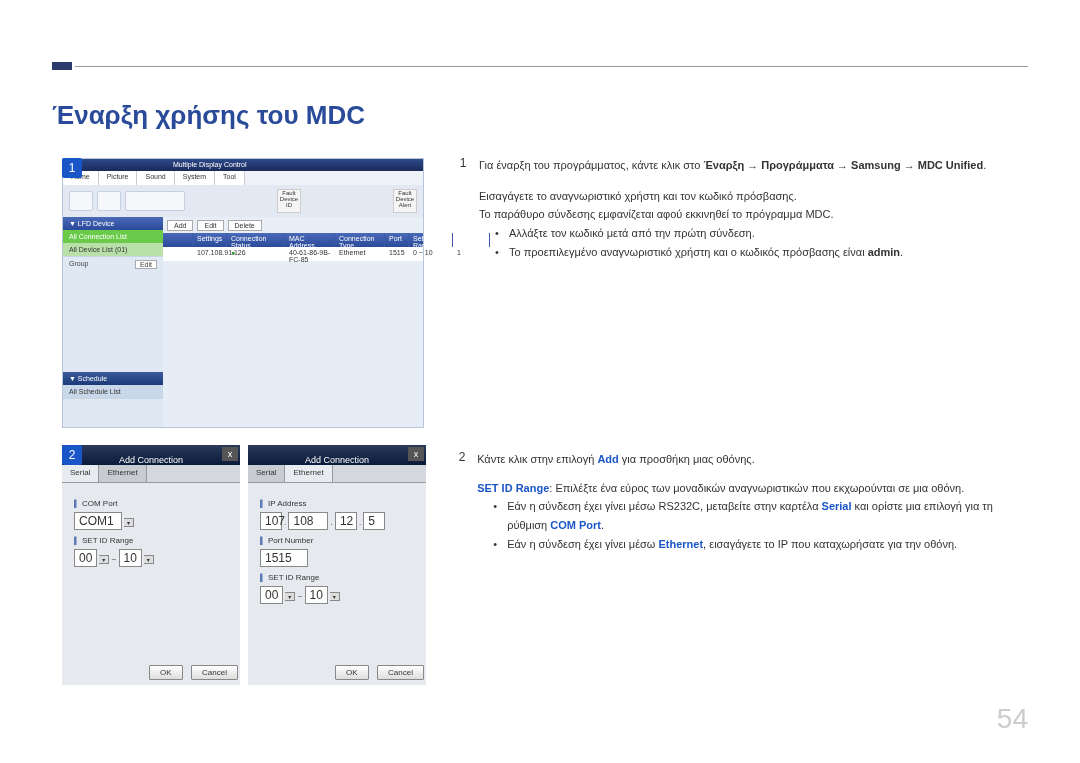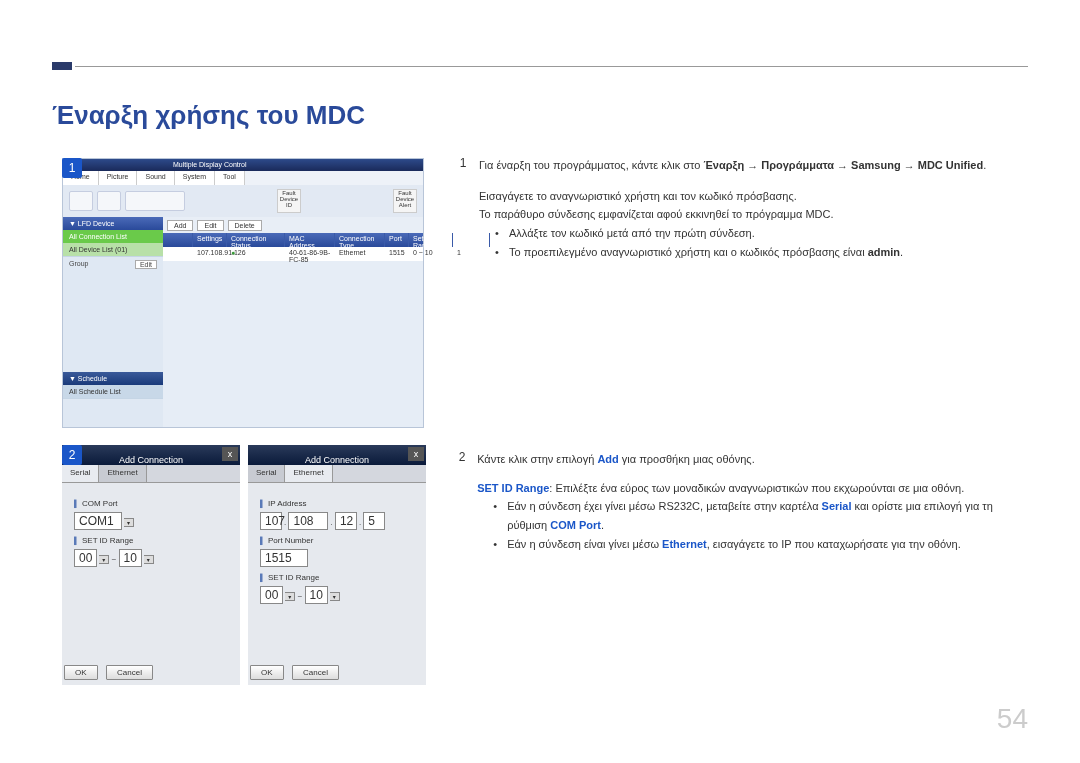--- a/index.html
+++ b/index.html
@@ -51,21 +51,21 @@
   .dlg-hd { height:20px; background:linear-gradient(#2a3a5a,#0a1a3a); color:#fff; font-size:9px; display:flex; align-items:flex-end; justify-content:center; position:relative; }
   .dlg-x { position:absolute; right:2px; top:2px; width:16px; height:14px; background:#555; color:#fff; text-align:center; font-size:9px; line-height:14px; }
   .dlg-tabs { display:flex; height:18px; background:#d4d7de; border-bottom:1px solid #999; }
   .dtab { font-size:8px; padding:3px 8px; background:#c8cbd2; border-right:1px solid #999; }
   .dtab.active { background:#e8ebf0; }
   .dlg-body { padding:10px 12px; font-size:8px; color:#333; }
   .fld-lbl { margin-top:6px; margin-bottom:4px; }
   .fld-lbl::before { content:"▌"; color:#5a7ab8; font-size:7px; margin-right:3px; }
   .inpt { display:inline-block; background:#fff; border:1px solid #888; padding:1px 4px; font-size:12px; margin-right:2px; }
   .sel-arrow { display:inline-block; width:10px; background:#ddd; border:1px solid #888; border-left:none; text-align:center; font-size:6px; }
-  .dlg-ft { position:absolute; bottom:6px; left:0; right:0; text-align:left; }
+  .dlg-ft { position:absolute; bottom:6px; left:0; right:0; text-align:right; }
   .dbtn { font-size:8px; padding:2px 10px; background:linear-gradient(#fff,#ddd); border:1px solid #888; border-radius:1px; margin:0 2px; }
   .dash { margin-left:20px; list-style:none; position:relative; padding-left:12px; }
   .dash::before { content:"‒"; position:absolute; left:0; }
 </style>
 </head>
 <body>
 
 <div class="top-bar"></div>
 <div class="top-line"></div>
 <h1 class="page-title">Έναρξη χρήσης του MDC</h1>
@@ -207,17 +207,17 @@
 
 <div class="rtxt rtxt-2">
   <div style="display:flex; gap:8px; align-items:flex-start;">
     <span class="step-n">2</span>
     <div class="step-body">
       <div><span>Κάντε κλικ στην επιλογή </span><span class="blue">Add</span><span> για προσθήκη μιας οθόνης.</span></div>
       <div style="height:10px"></div>
       <div><span class="blue">SET ID Range</span><span>: Επιλέξτε ένα εύρος των μοναδικών αναγνωριστικών που εκχωρούνται σε μια οθόνη.</span></div>
       <ul>
         <li class="dash"><span>Εάν η σύνδεση έχει γίνει μέσω RS232C, μεταβείτε στην καρτέλα </span><span class="blue">Serial</span><span> και ορίστε μια επιλογή για τη ρύθμιση </span><span class="blue">COM Port</span>.</li>
-        <li class="dash"><span>Εάν η σύνδεση είναι γίνει μέσω </span><span class="blue">Ethernet</span><span>, εισαγάγετε το IP που καταχωρήσατε για την οθόνη.</span></li>
+        <li class="dash"><span>Εάν η σύνδεση έχει γίνει μέσω </span><span class="blue">Ethernet</span><span>, εισαγάγετε το IP που καταχωρήσατε για την οθόνη.</span></li>
       </ul>
     </div>
   </div>
 </div>
 
 </body></html>

